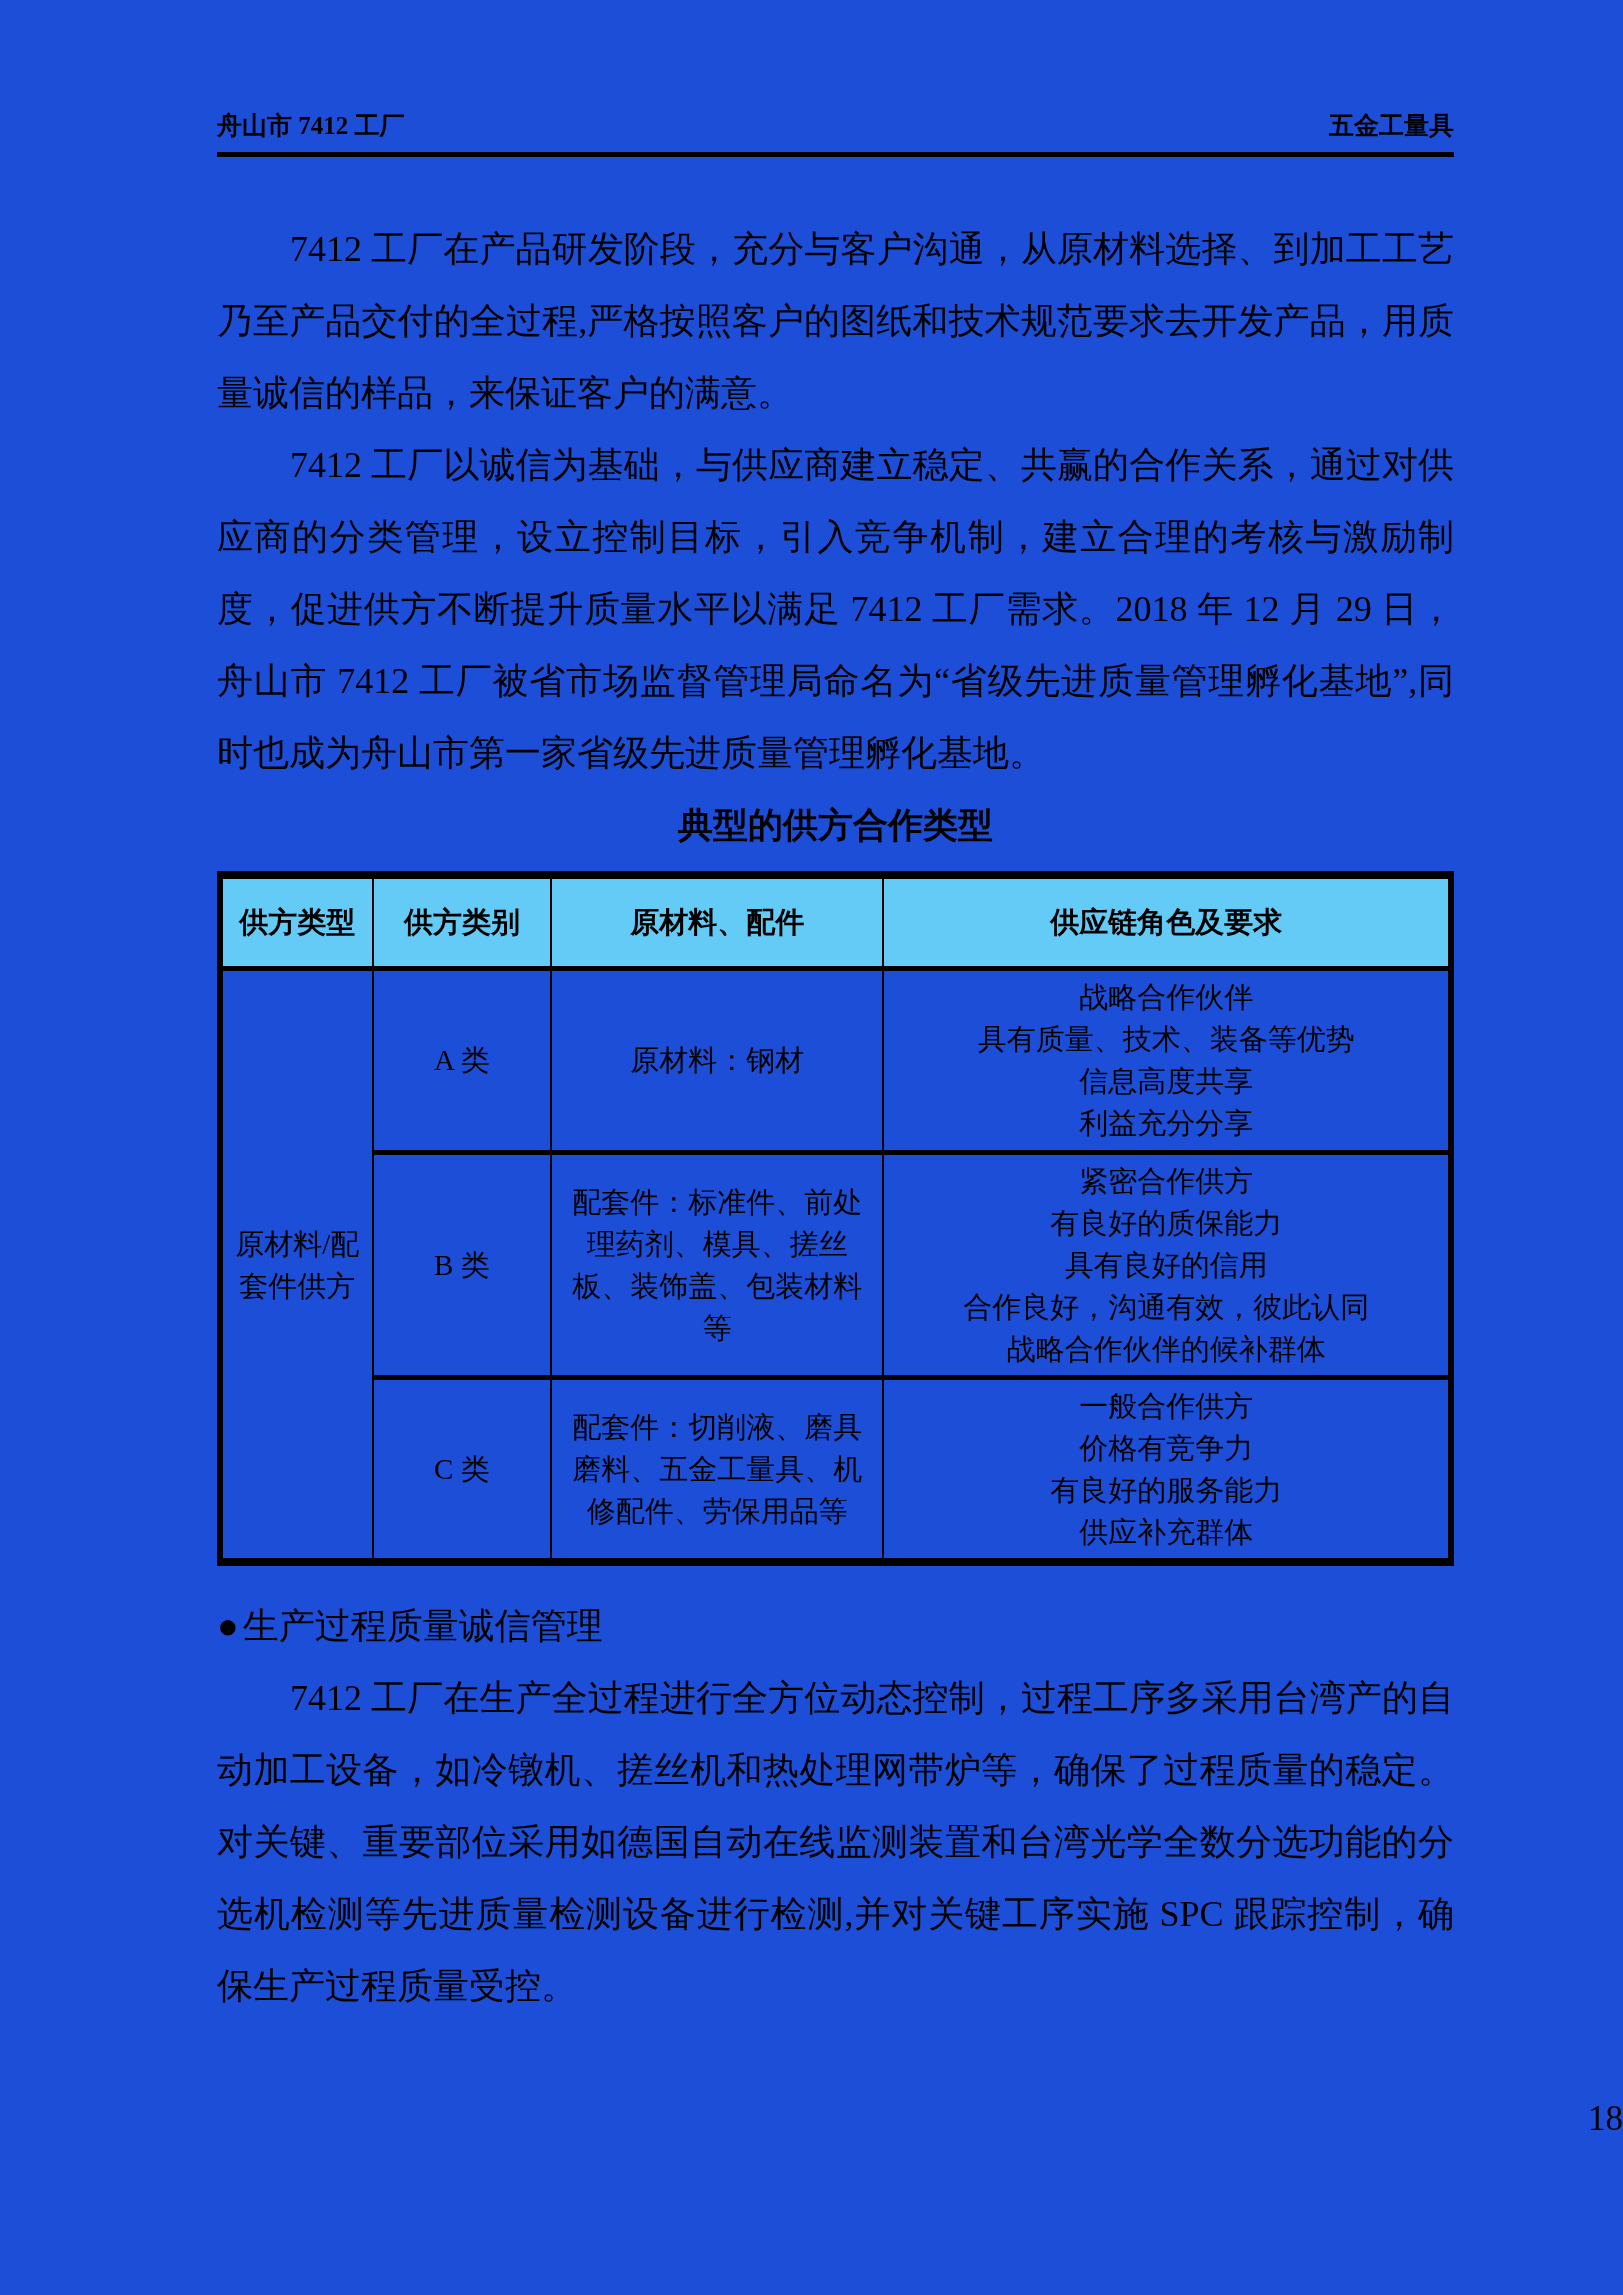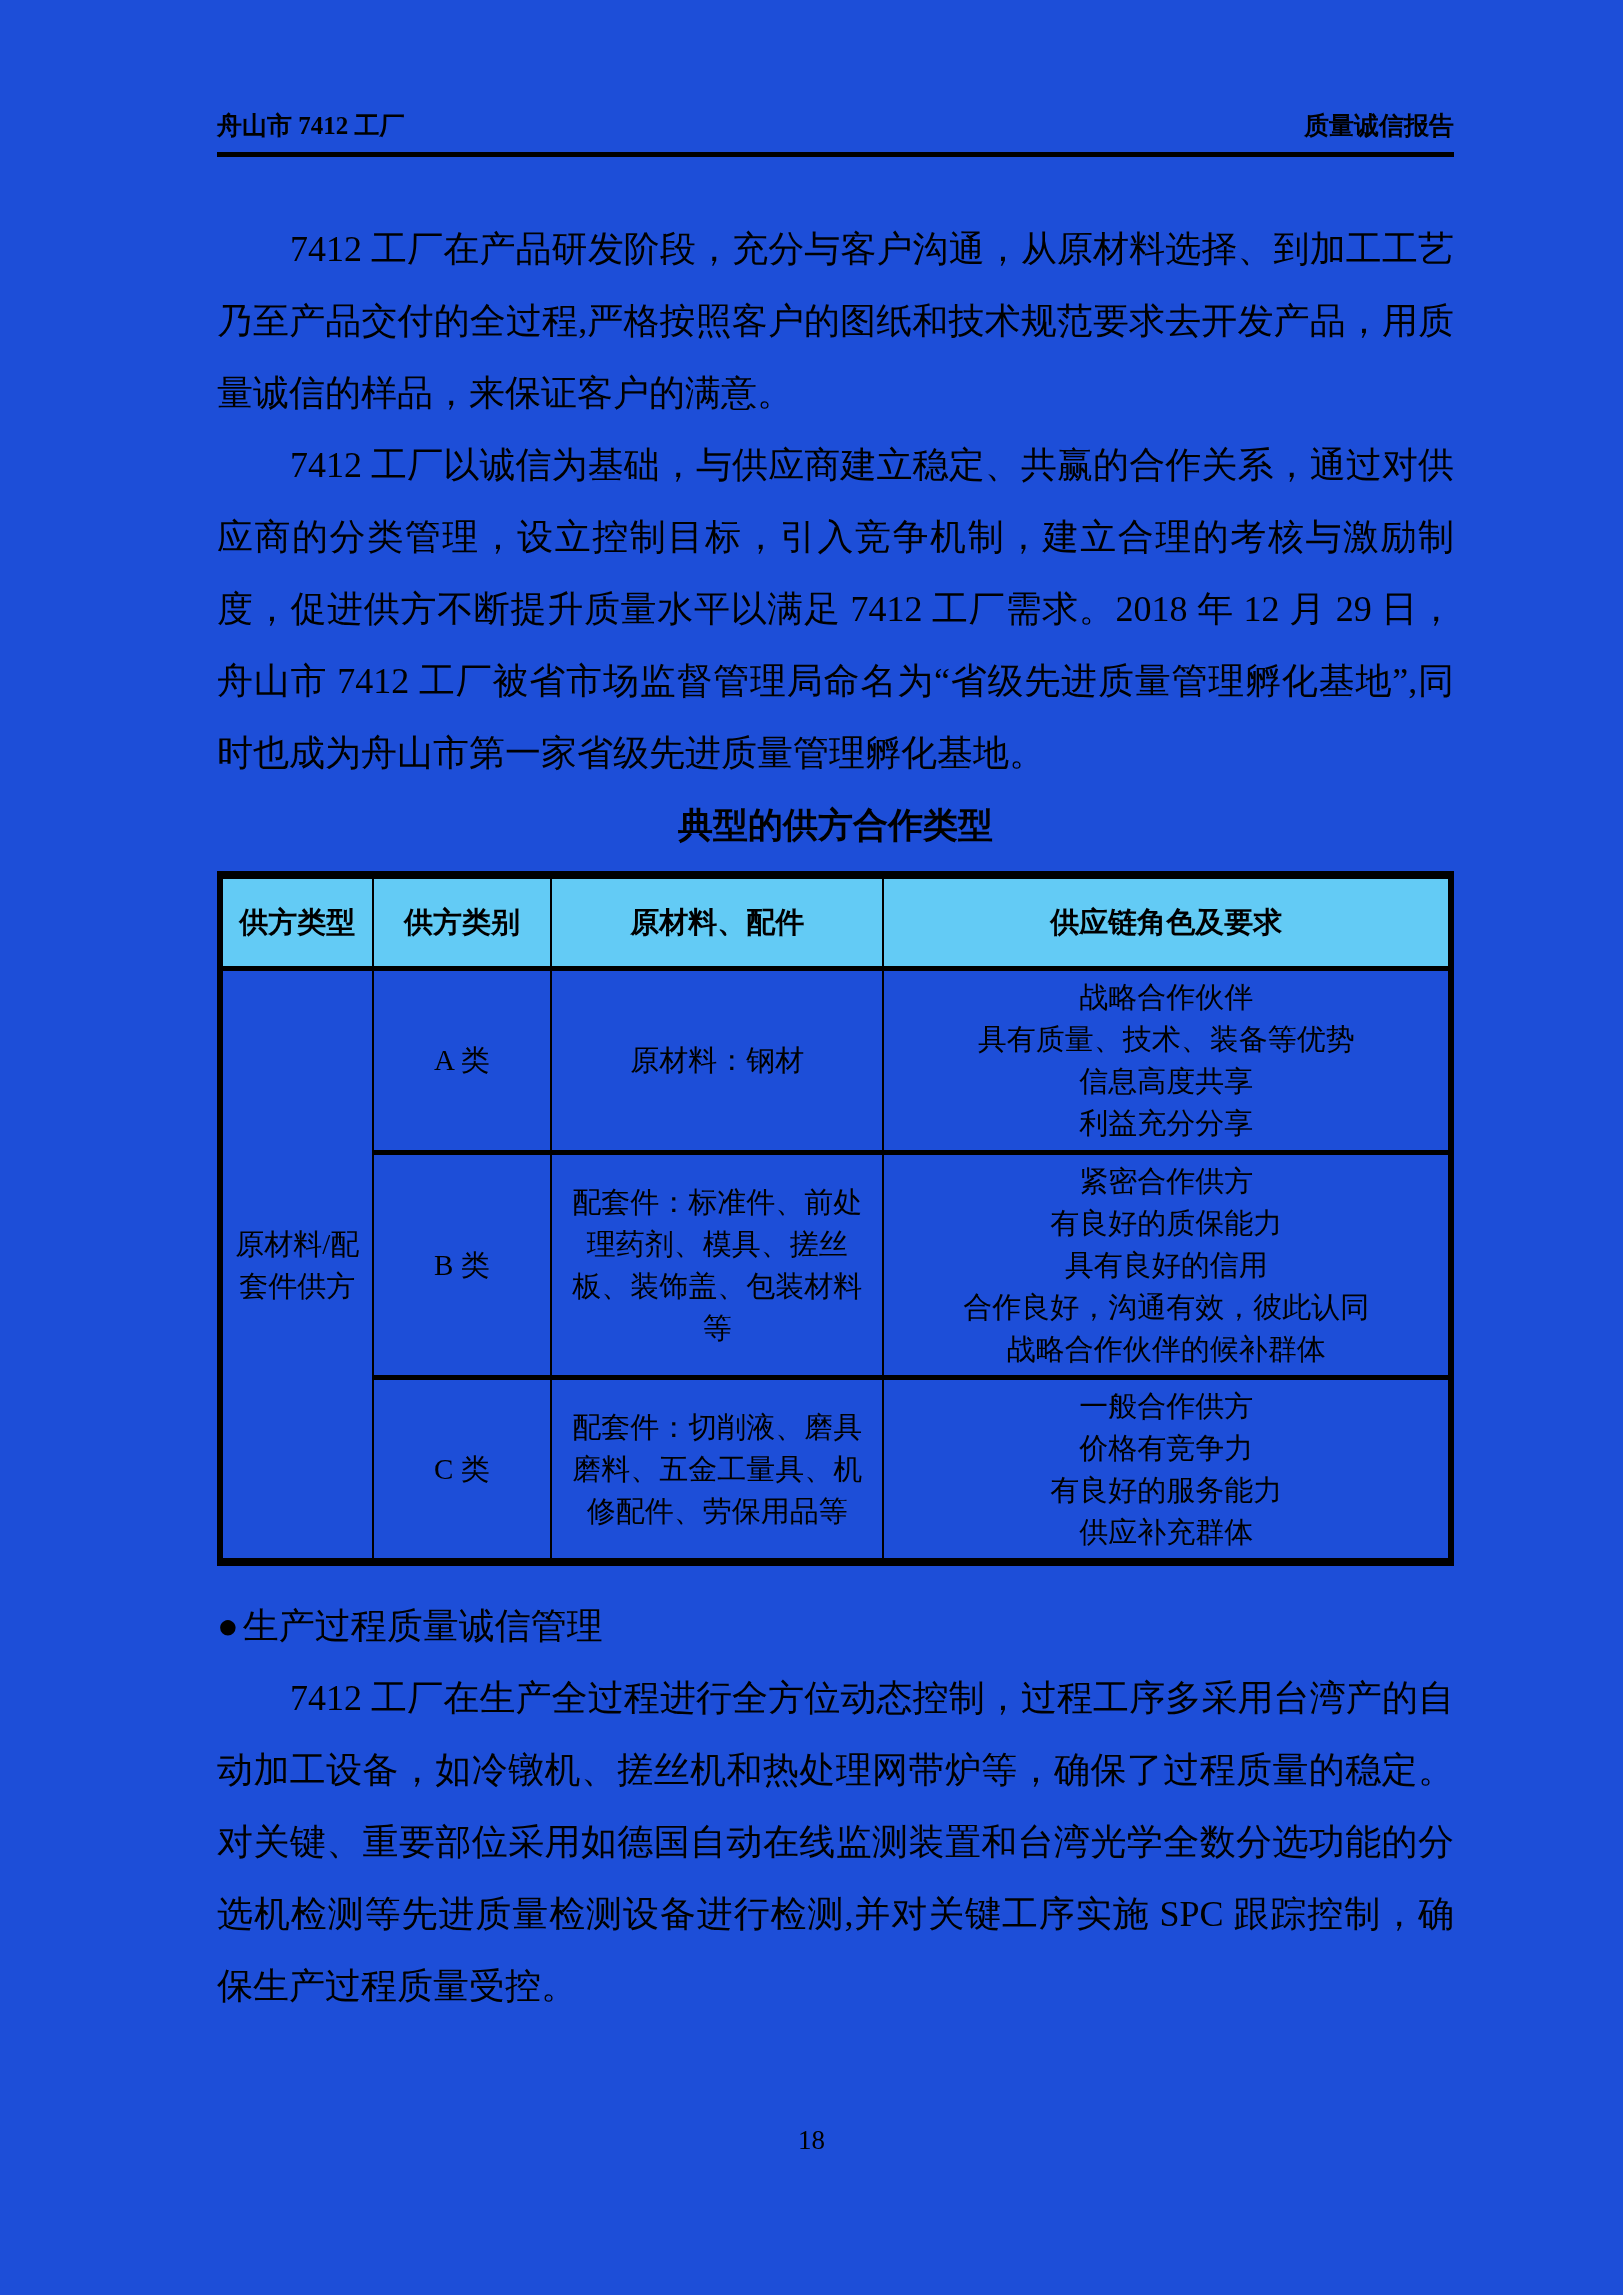--- a/index.html
+++ b/index.html
@@ -43,32 +43,32 @@
   }
   table.supplier th { background:var(--hdr-blue); font-weight:700; height:77px; }
   tr.row-a { height:174px; }
   tr.row-b { height:212px; }
   tr.row-c { height:174px; }
   td.materials { text-align:justify; text-align-last:center; line-height:51px; }
   td.materials.single { text-align:center; }
   .pre { white-space:pre-line; }
 
   
-  .pfooter { position:absolute; bottom:139px; left:0; width:100%;
-             text-align:center; font-size:27px; }
+  .pfooter { position:absolute; bottom:156px; left:0; width:100%;
+             text-align:right; font-size:35px; }
 </style>
 </head>
 <body>
 
 <div class="page">
   <div class="sheet">
 
     <div class="hdr">
       <span class="left">舟山市 7412 工厂</span>
-      <span class="right">质量诚信报告</span>
+      <span class="right">五金工量具</span>
     </div>
     <div class="rule"></div>
 
     <p class="para indent first">7412 工厂在产品研发阶段，充分与客户沟通，从原材料选择、到加工工艺乃至产品交付的全过程,严格按照客户的图纸和技术规范要求去开发产品，用质量诚信的样品，来保证客户的满意。</p>
 
 
     <p class="para indent">7412 工厂以诚信为基础，与供应商建立稳定、共赢的合作关系，通过对供应商的分类管理，设立控制目标，引入竞争机制，建立合理的考核与激励制度，促进供方不断提升质量水平以满足 7412 工厂需求。2018 年 12 月 29 日，舟山市 7412 工厂被省市场监督管理局命名为“省级先进质量管理孵化基地”,同时也成为舟山市第一家省级先进质量管理孵化基地。</p>
 
     <h3 class="tbl-title">典型的供方合作类型</h3>
 

